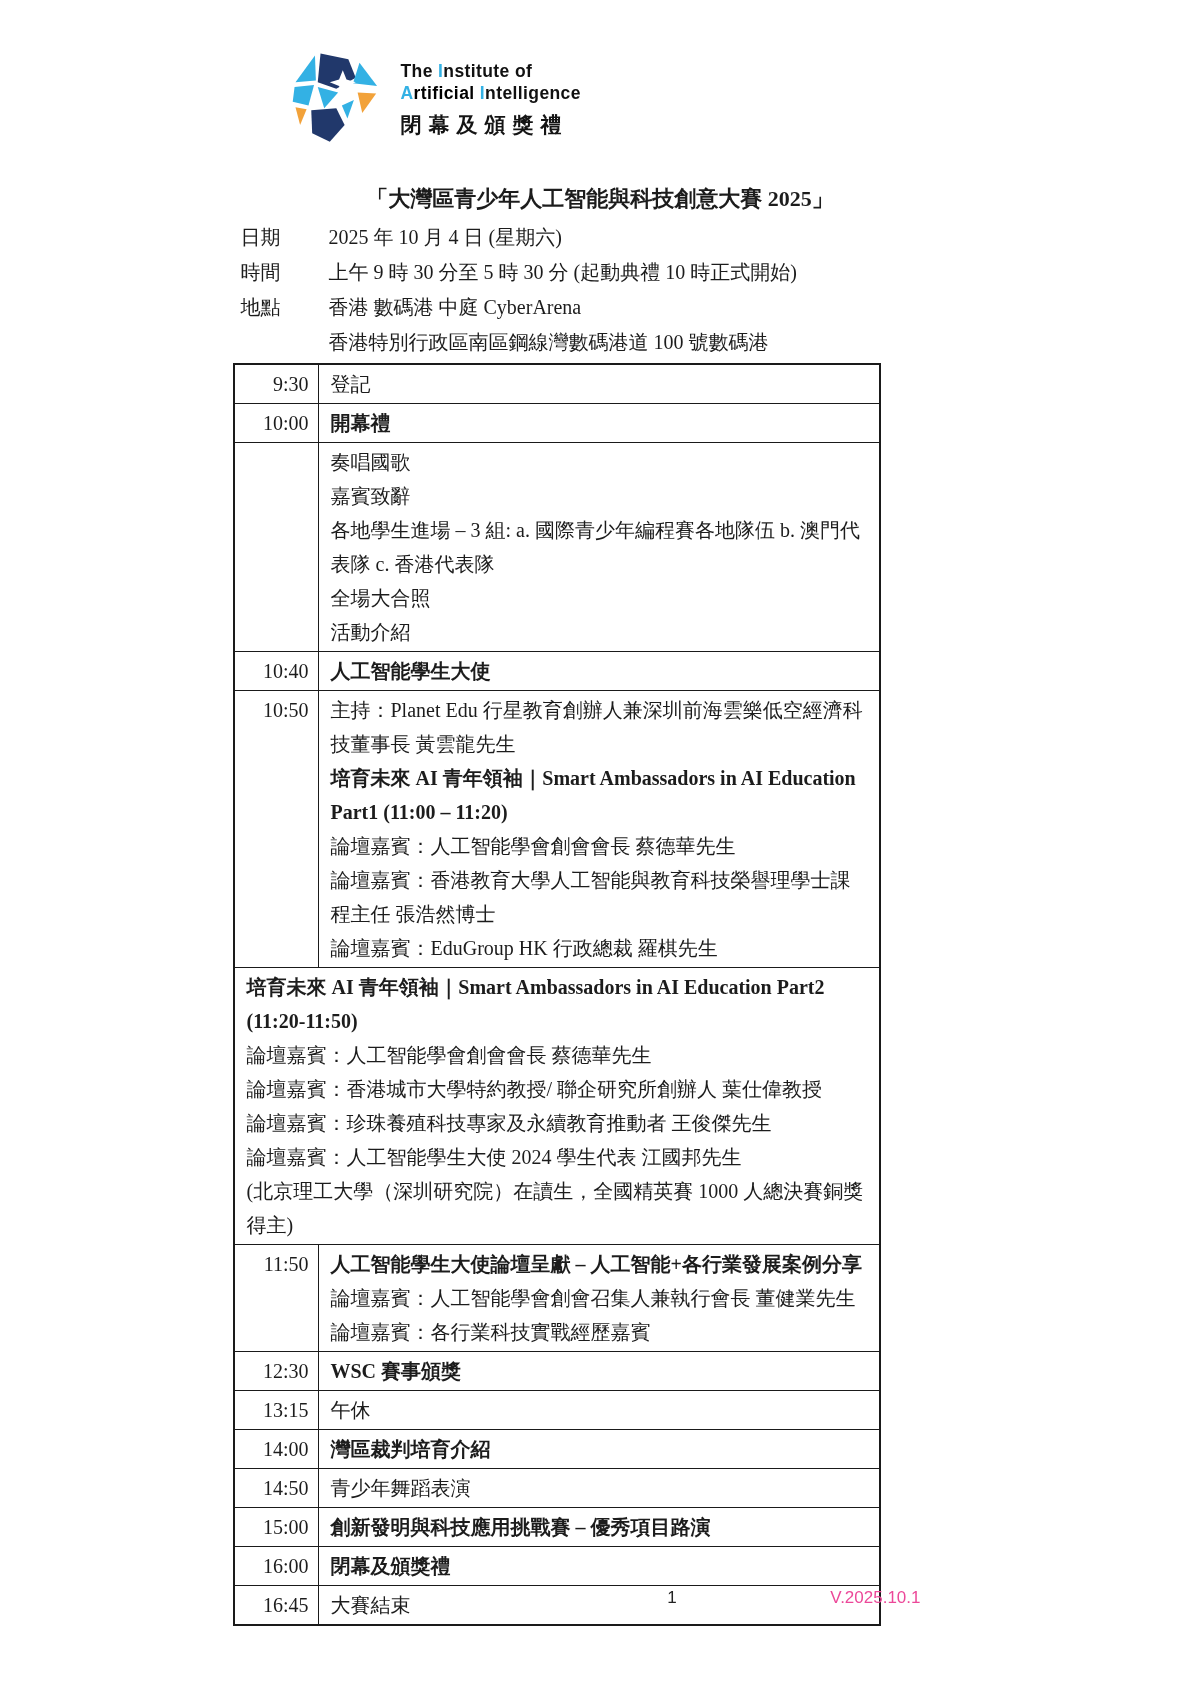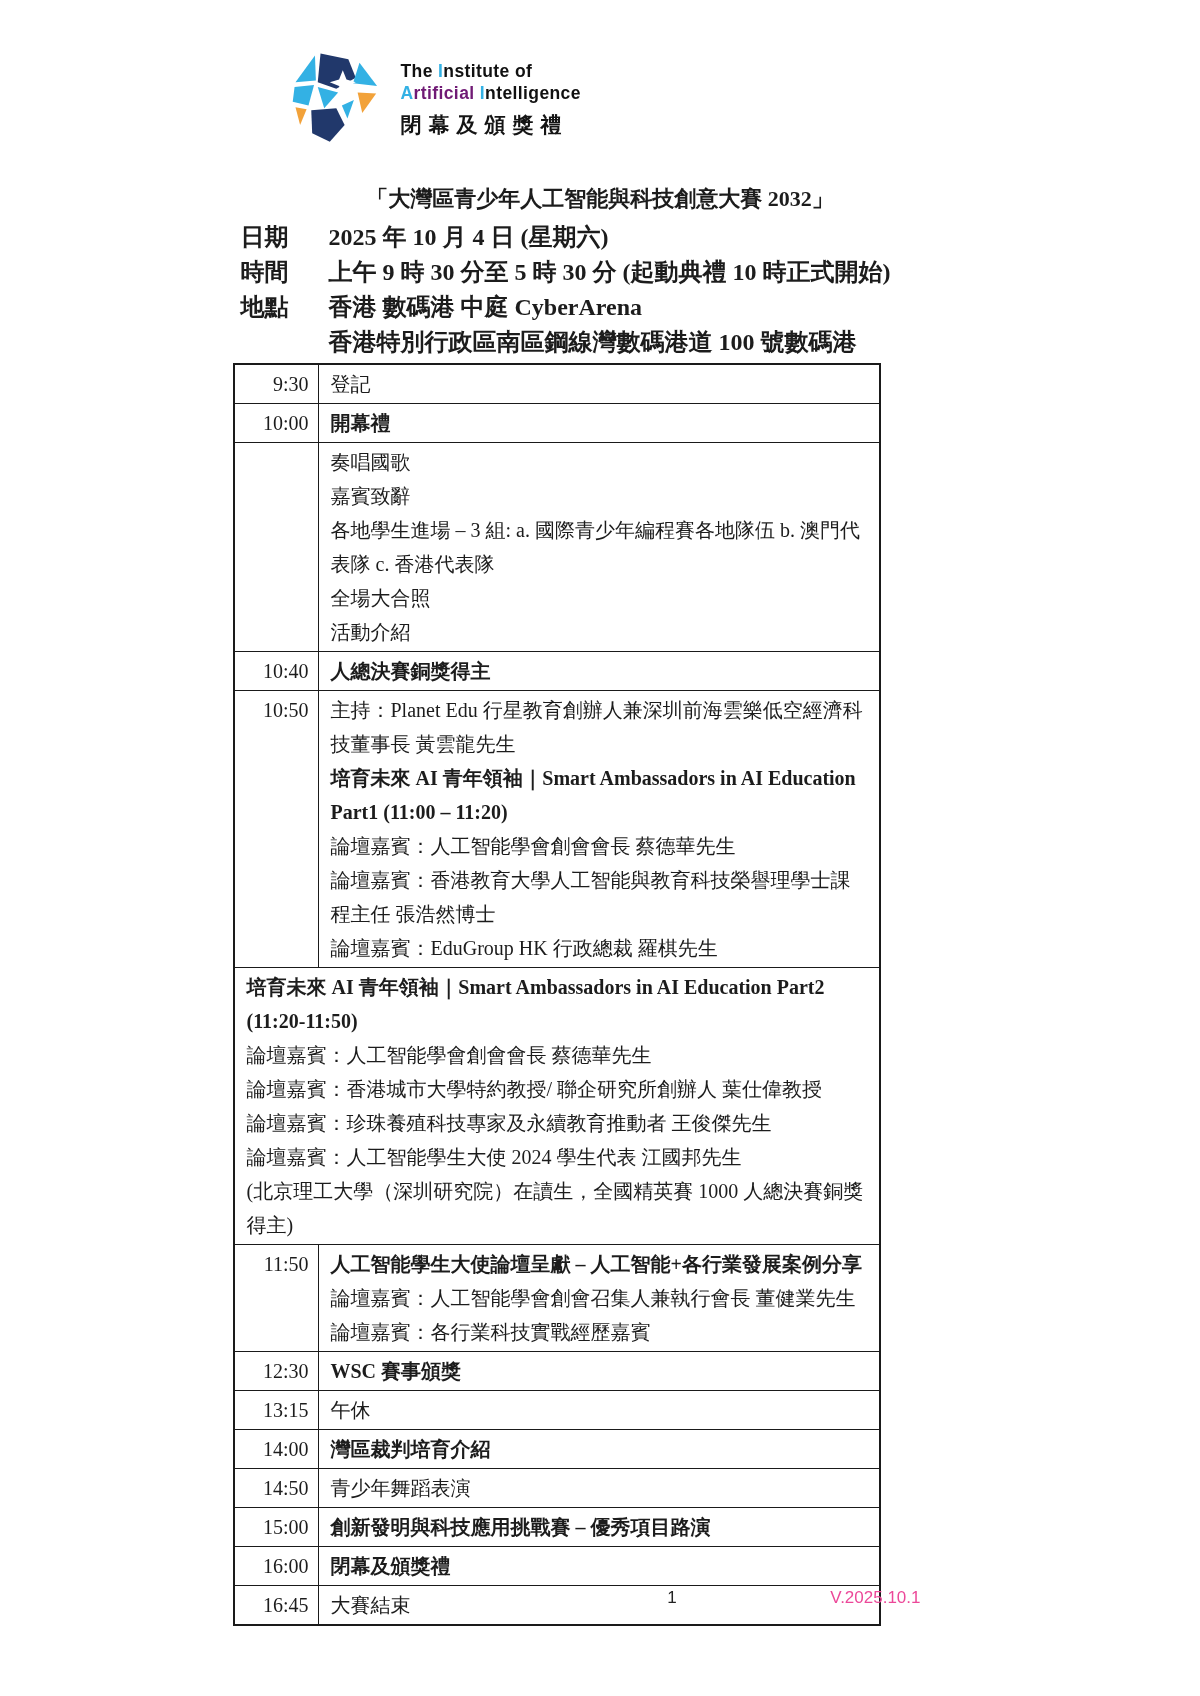--- a/index.html
+++ b/index.html
@@ -15,21 +15,21 @@
   .logo-text { margin-left:10px; padding-top:10px; }
   .logo-eng {
     font-family:"Liberation Sans","DejaVu Sans",sans-serif;
     font-weight:700; font-size:17.5px; line-height:22px; letter-spacing:.4px;
   }
   .logo-cjk { margin-top:7px; font-size:21px; font-weight:600; letter-spacing:7px; color:#141414; }
   
   .doc-title { margin-top:36px; text-align:center; font-size:22px; font-weight:600; line-height:30px; }
   
   .meta { margin:6px 0 0 125px; }
-  .meta-row { display:flex; font-size:24px; line-height:35px;font-weight:bold; }
+  .meta-row { display:flex; font-size:20px; line-height:35px; }
   .meta-label { width:88px; flex:0 0 88px; }
   .meta-value { flex:1; }
   
   .schedule { margin:3px 204px 0 117px; border:2px solid #1a1a1a; }
   .schedule-row { display:flex; border-top:1.5px solid #1a1a1a; }
   .schedule-row:first-child { border-top:none;align-items:center; }
   .time-cell {
     flex:0 0 84px; width:84px; border-right:1.5px solid #1a1a1a;
     text-align:right; padding:2px 9px 2px 0; font-size:20px; line-height:34px;
   }
@@ -59,26 +59,26 @@
       <polygon class="logo-shape" points="6,38 27,36 21,58 4,54" fill="#33b1e4"></polygon>
       <polygon class="logo-shape" points="31,38 53,44 38,61" fill="#33b1e4"></polygon>
       <polygon class="logo-shape" points="57,58 70,52 63,72" fill="#33b1e4"></polygon>
       <polygon class="logo-shape" points="74,44 94,45 79,66" fill="#f2a23a"></polygon>
       <polygon class="logo-shape" points="7,60 19,62 12,79" fill="#f2a23a"></polygon>
       <polygon class="logo-shape" points="24,63 51,61 60,79 44,97 25,88" fill="#21386b"></polygon>
       <path class="logo-shape" d="M58,20 L62,30 L72,33 L62,37 L58,48 L54,37 L44,33 L54,30 Z" fill="#ffffff"></path>
     </svg>
     <div class="logo-text">
       <div class="logo-eng"><span style="color: rgb(17, 17, 17);">The </span><span style="color: rgb(51, 177, 228);">I</span><span style="color: rgb(17, 17, 17);">nstitute </span><span style="color: rgb(17, 17, 17);">of</span></div>
-      <div class="logo-eng"><span style="color: rgb(51, 177, 228);">A</span><span style="color: #701a75;">rtificial </span><span style="color: rgb(51, 177, 228);">I</span><span style="color: rgb(17, 17, 17);">ntelligence</span></div>
+      <div class="logo-eng"><span style="color: rgb(51, 177, 228);">A</span><span style="color: #000000;">rtificial </span><span style="color: rgb(51, 177, 228);">I</span><span style="color: rgb(17, 17, 17);">ntelligence</span></div>
       <div class="logo-cjk">閉幕及頒獎禮</div>
     </div>
   </div>
 
-  <h1 class="doc-title">「大灣區青少年人工智能與科技創意大賽 2032」</h1>
+  <h1 class="doc-title">「大灣區青少年人工智能與科技創意大賽 2025」</h1>
 
   <div class="meta">
       <div class="meta-row">
         <div class="meta-label">日期</div>
         <div class="meta-value">2025 年 10 月 4 日 (星期六)</div>
       </div>
       <div class="meta-row">
         <div class="meta-label">時間</div>
         <div class="meta-value">上午 9 時 30 分至 5 時 30 分 (起動典禮 10 時正式開始)</div>
       </div>
@@ -111,21 +111,21 @@
           <div class="line">奏唱國歌</div>
           <div class="line">嘉賓致辭</div>
           <div class="line">各地學生進場 – 3 組: a. 國際青少年編程賽各地隊伍 b. 澳門代表隊 c. 香港代表隊</div>
           <div class="line">全場大合照</div>
           <div class="line">活動介紹</div>
         </div>
       </div>
       <div class="schedule-row">
         <div class="time-cell">10:40</div>
         <div class="content-cell">
-          <div class="line b">人總決賽銅獎得主</div>
+          <div class="line b">人工智能學生大使</div>
         </div>
       </div>
       <div class="schedule-row">
         <div class="time-cell">10:50</div>
         <div class="content-cell">
           <div class="line">主持：Planet Edu 行星教育創辦人兼深圳前海雲樂低空經濟科技董事長 黃雲龍先生</div>
           <div class="line b">培育未來 AI 青年領袖｜Smart Ambassadors in AI Education Part1 (11:00 – 11:20)</div>
           <div class="line">論壇嘉賓：人工智能學會創會會長 蔡德華先生</div>
           <div class="line">論壇嘉賓：香港教育大學人工智能與教育科技榮譽理學士課程主任 張浩然博士</div>
           <div class="line">論壇嘉賓：EduGroup HK 行政總裁 羅棋先生</div>

